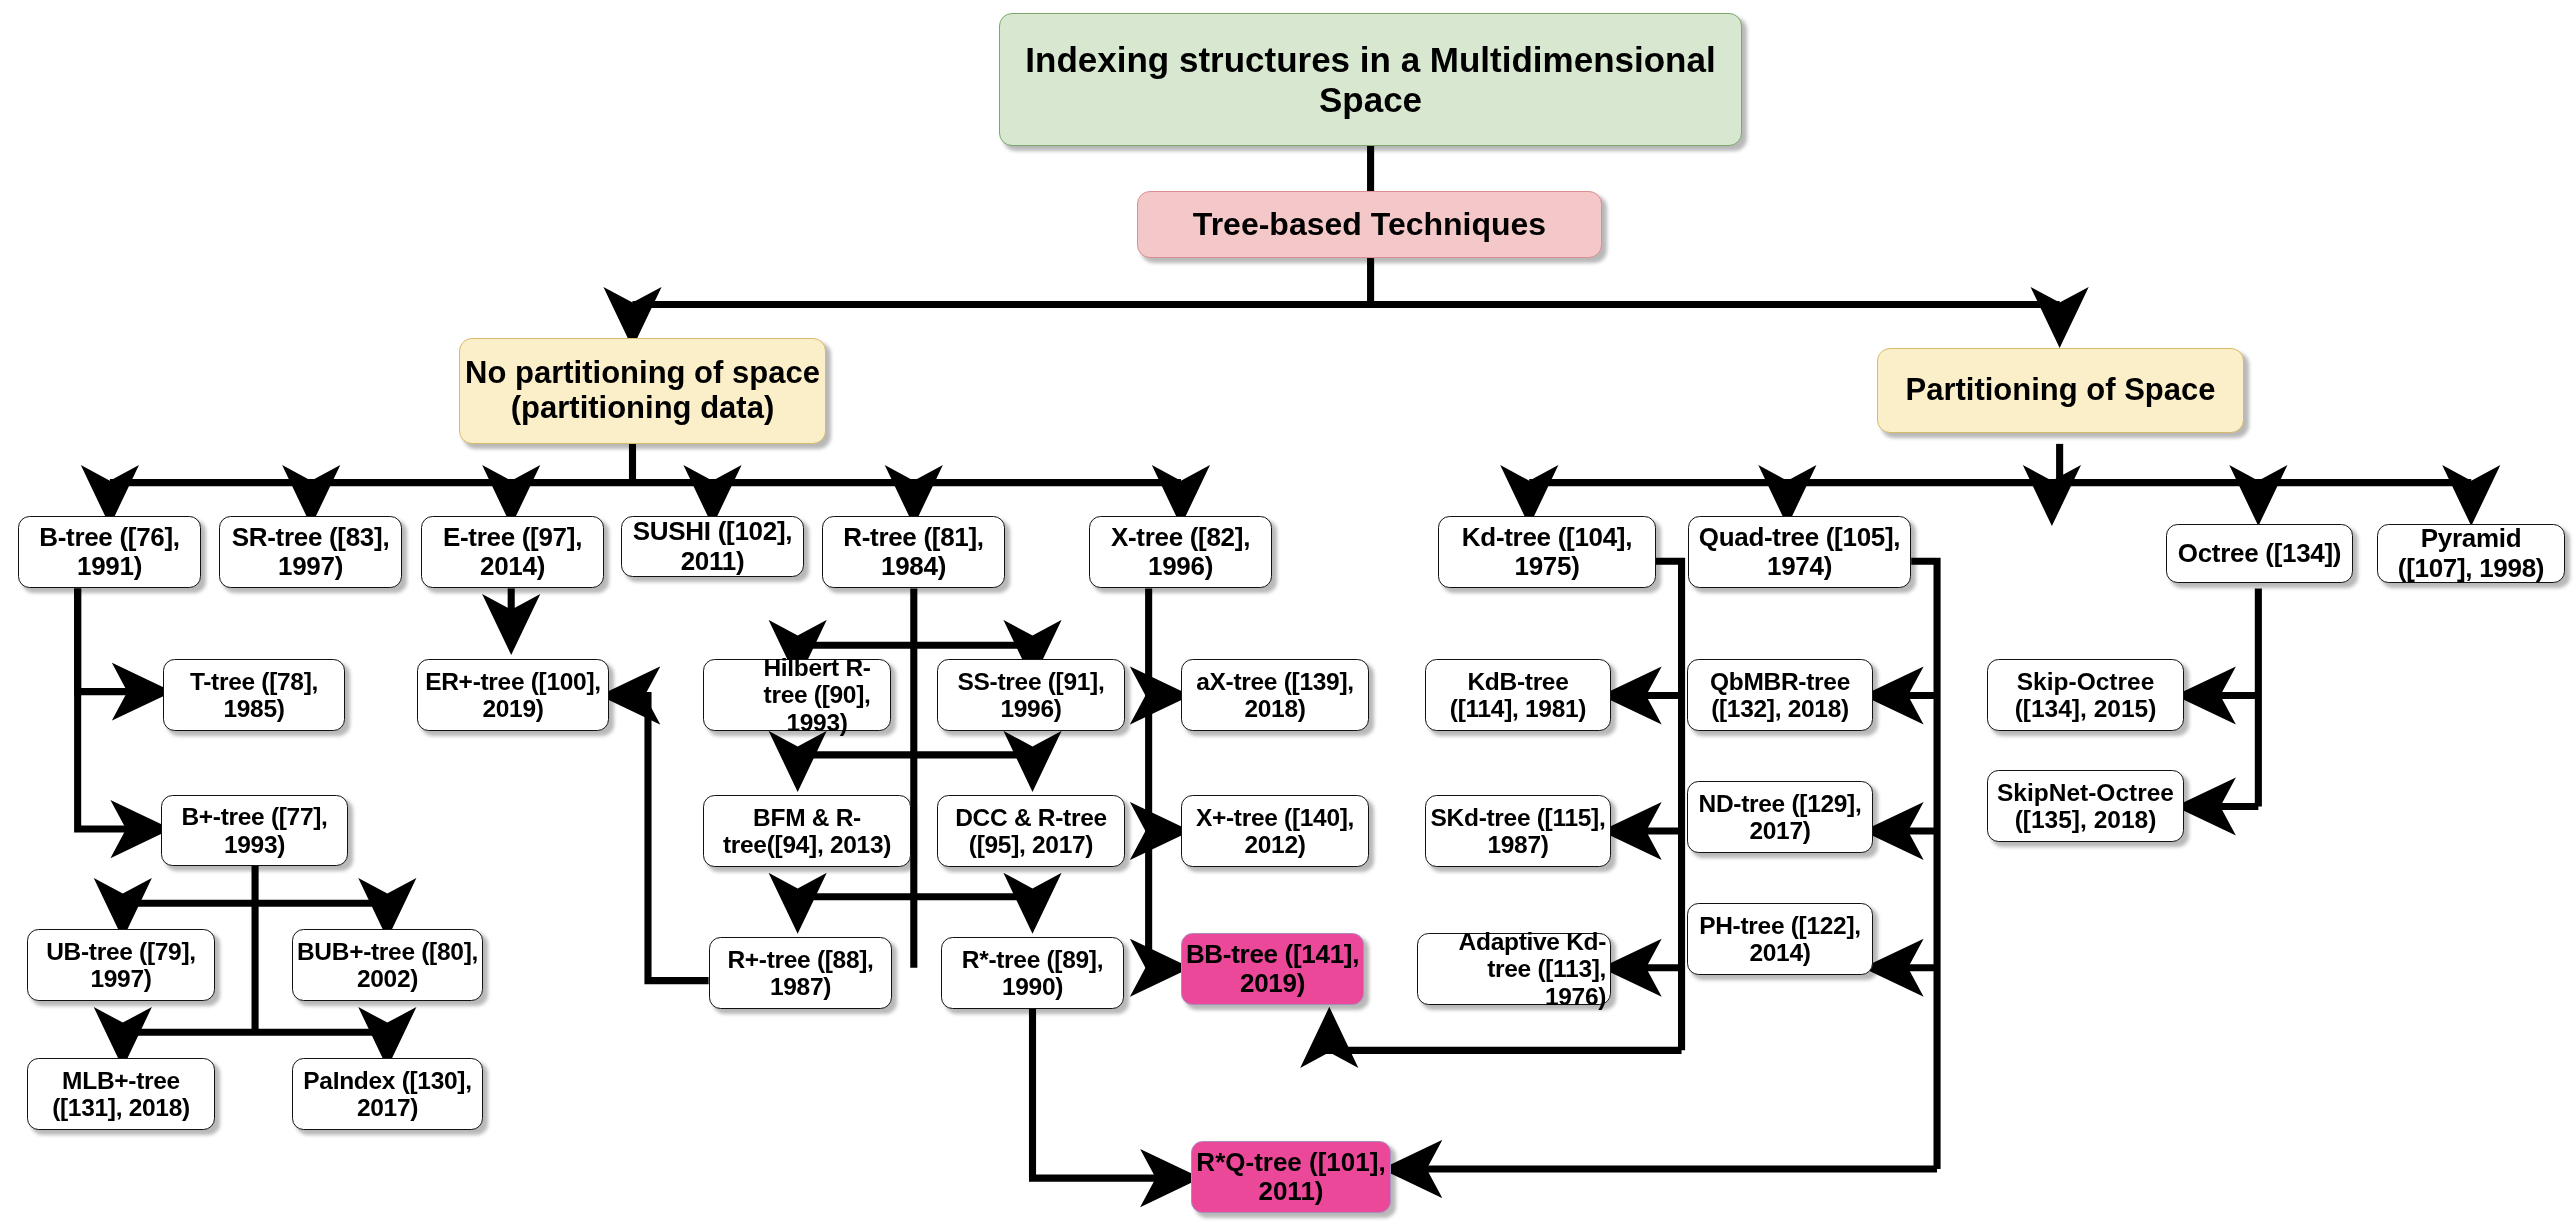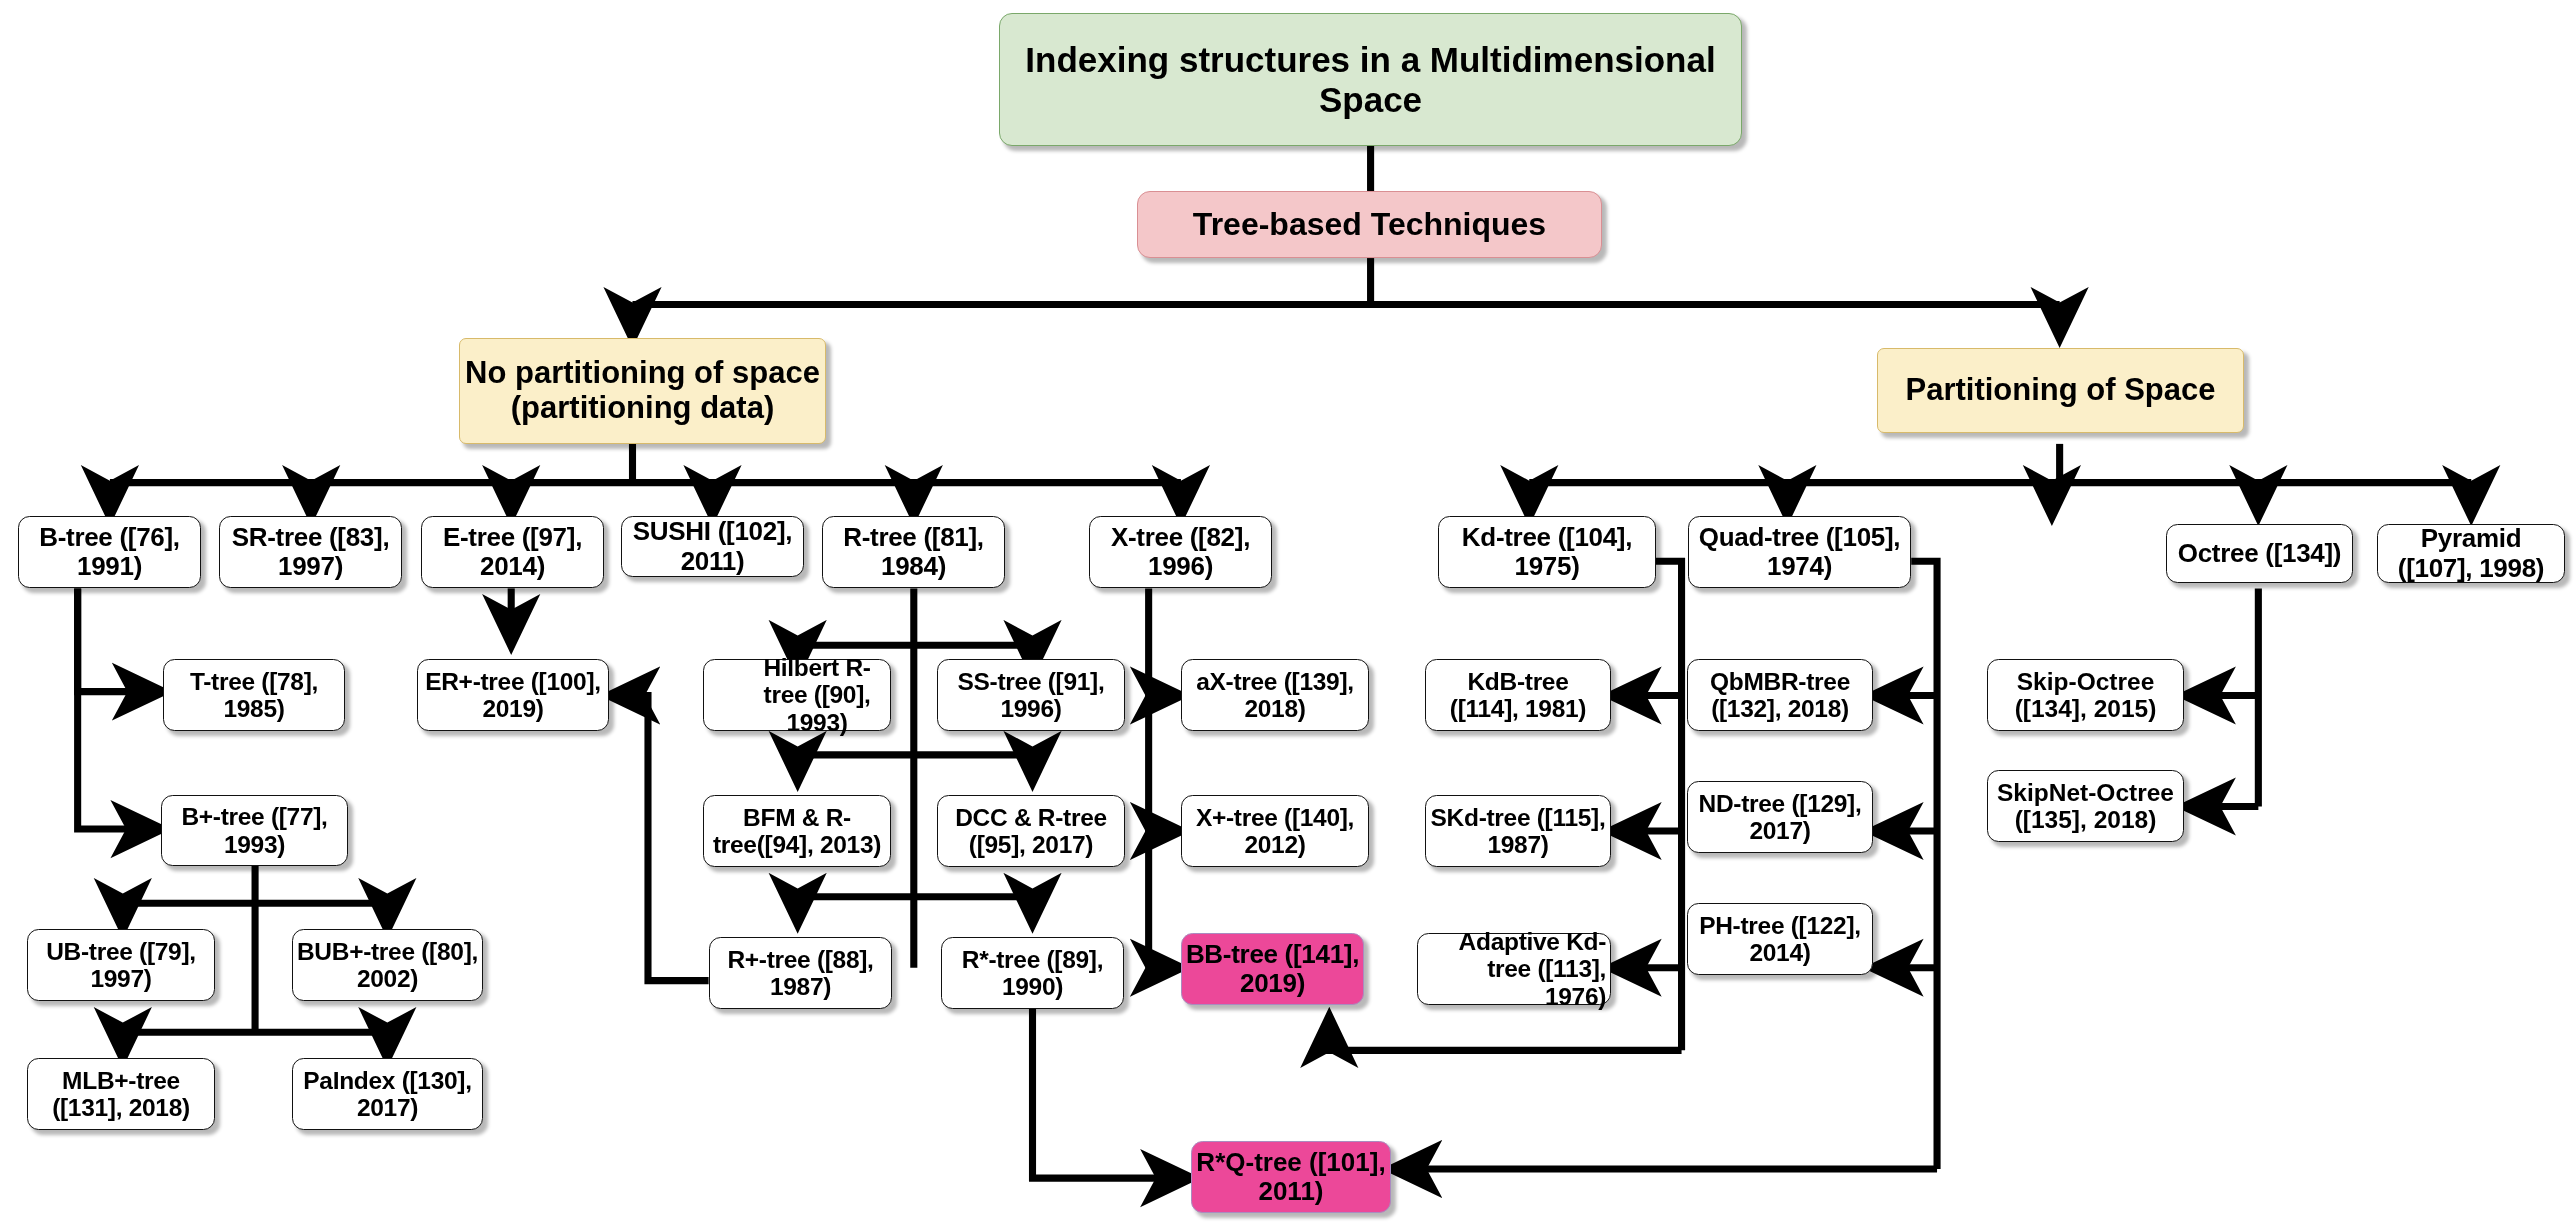--- a/index.html
+++ b/index.html
@@ -27,21 +27,21 @@
   .cond{font-stretch:condensed;letter-spacing:-0.3px;}
   .root{
     background:#d8e8d0;border:1.9px solid #7aa86a;border-radius:13px;
     font-size:35px;letter-spacing:0px;
   }
   .cat-red{
     background:#f4c7c9;border:1.9px solid #d98f93;border-radius:13px;
     font-size:32px;
   }
   .cat-yellow{
-    background:#fbefc9;border:1.9px solid #d8ba6a;border-radius:7px;
+    background:#fbefc9;border:1.9px solid #d8ba6a;border-radius:13px;
     font-size:31px;
   }
   .purple{
     background:#ec4899;border:1.9px solid #a98cc0;
     font-size:26px;
   }
   .lvl3{font-size:26px;}
   .leaf{font-size:24.5px;}
   .plain{font-stretch:normal;letter-spacing:0px;}
 </style>
@@ -205,21 +205,21 @@
   <div class="node cond leaf" style="left:1687px;top:659px;width:186px;height:72px;">
     <span>QbMBR-tree ([132], 2018)</span>
   </div>
   <div class="node plain leaf" style="left:1987px;top:659px;width:197px;height:72px;">
     <span>Skip-Octree ([134], 2015)</span>
   </div>
 
   <div class="node cond leaf" style="left:161px;top:795px;width:187px;height:71px;">
     <span>B+-tree ([77], 1993)</span>
   </div>
-  <div class="node cond leaf" style="left:703px;top:795px;width:188px;height:72px;">
+  <div class="node cond leaf" style="left:703px;top:795px;width:208px;height:72px;">
     <span>BFM &amp; R-tree([94], 2013)</span>
   </div>
   <div class="node cond leaf" style="left:937px;top:795px;width:188px;height:72px;">
     <span>DCC &amp; R-tree ([95], 2017)</span>
   </div>
   <div class="node cond leaf" style="left:1181px;top:795px;width:188px;height:72px;">
     <span>X+-tree ([140], 2012)</span>
   </div>
   <div class="node cond leaf" style="left:1425px;top:795px;width:186px;height:72px;">
     <span>SKd-tree ([115], 1987)</span>

